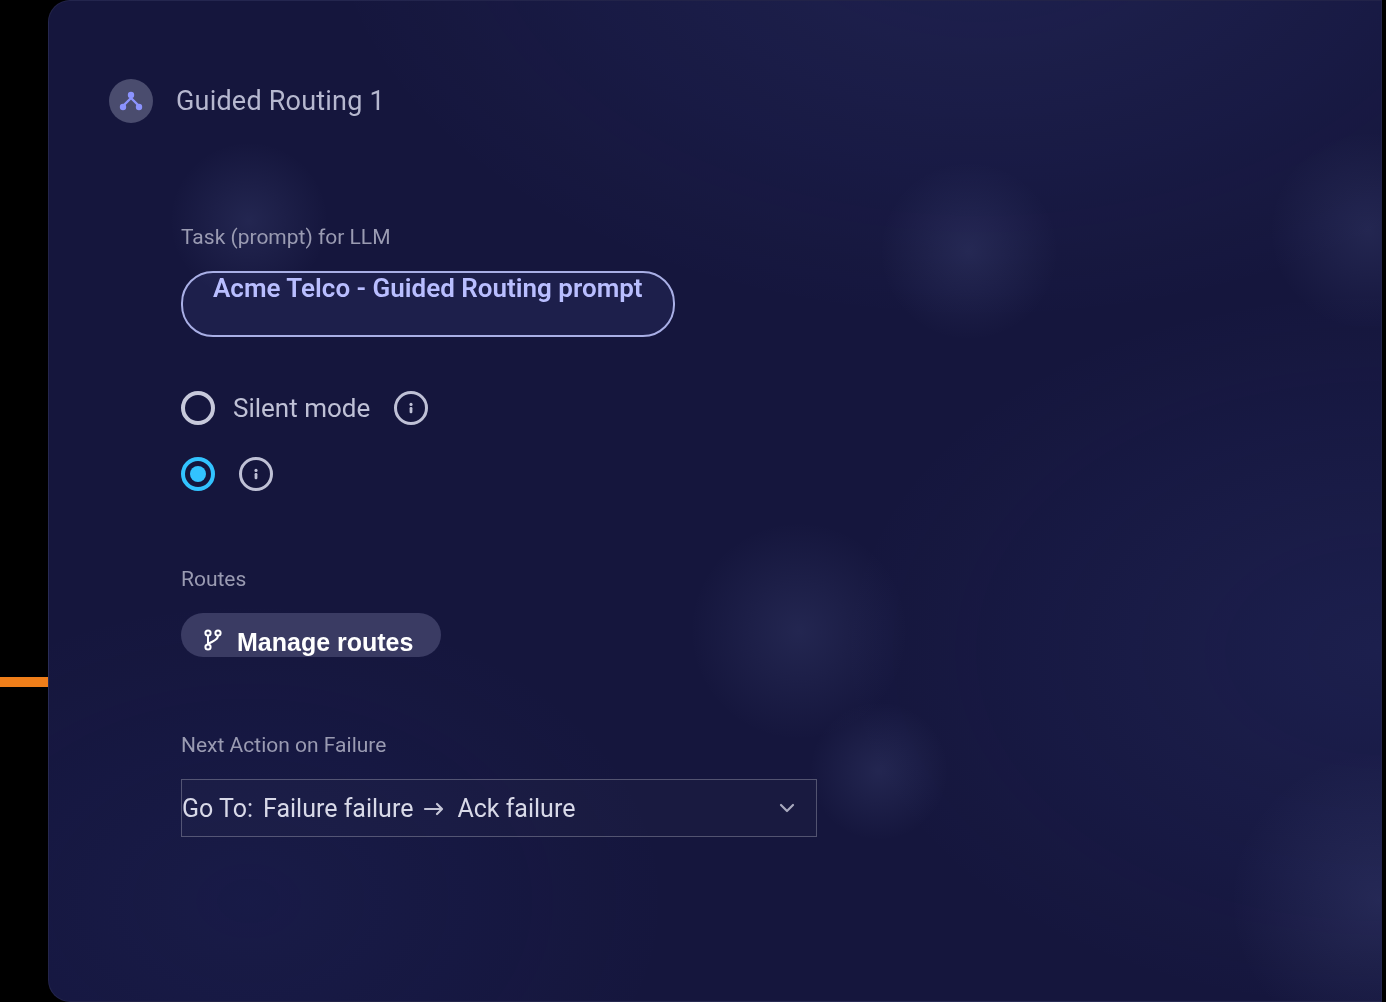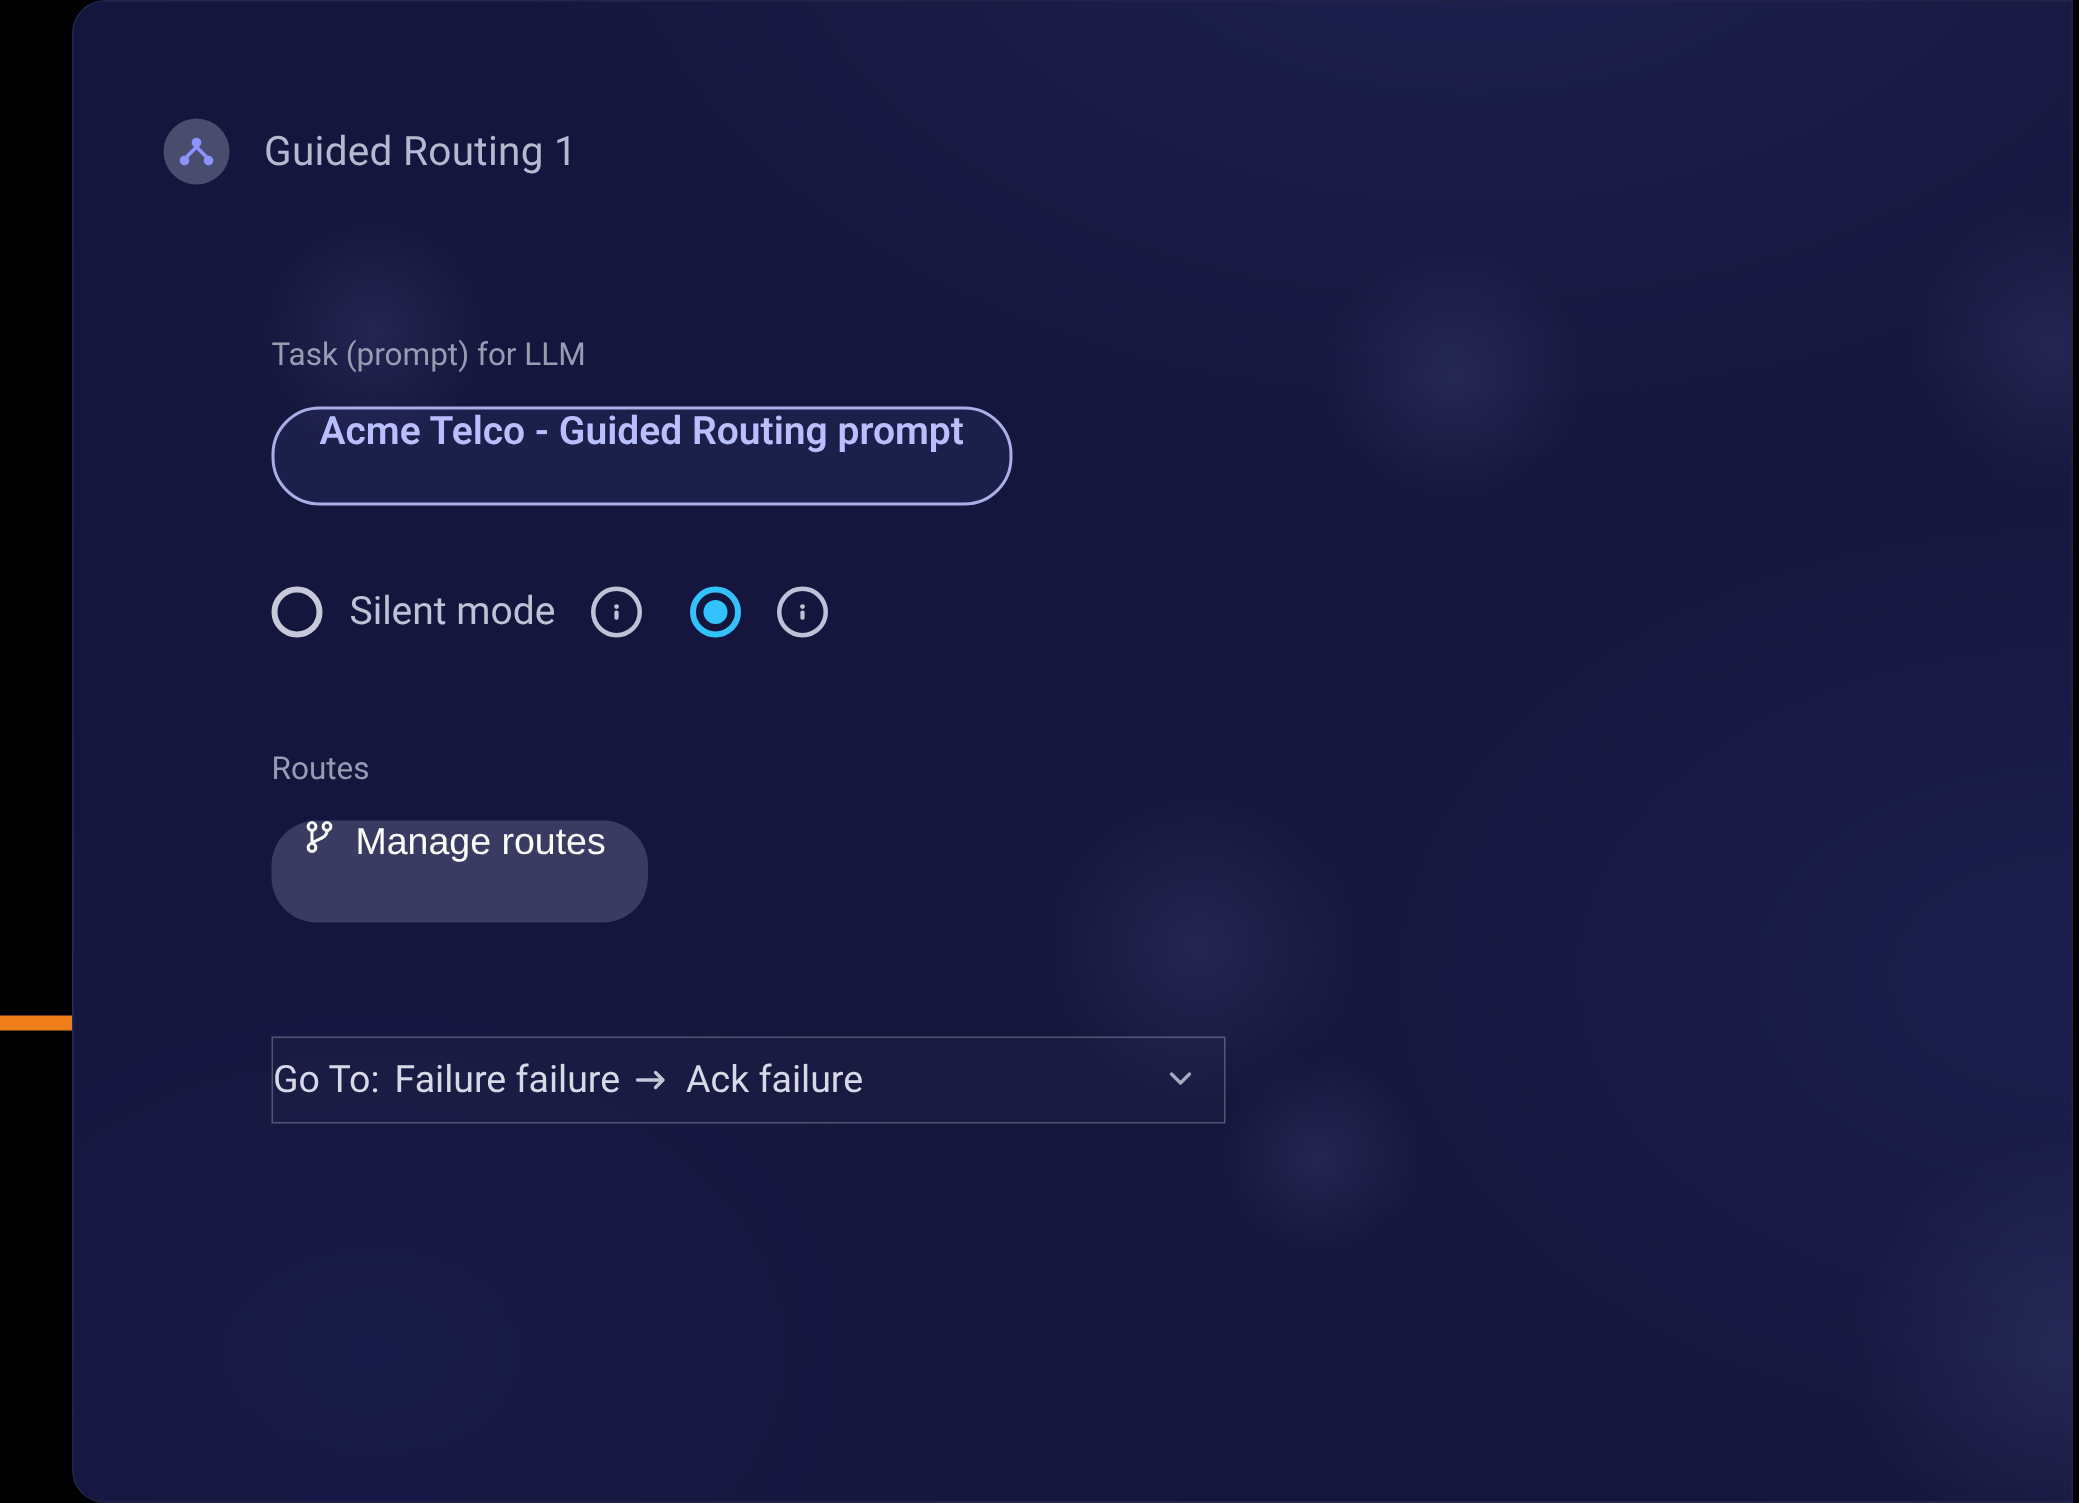--- a/index.html
+++ b/index.html
@@ -110,21 +110,21 @@
     font-size:26px;
     font-weight:600;
     background:rgba(90,95,180,0.12);
     cursor:pointer;
     user-select:none;
   }
 
   .radio-group{
     margin-top:54px;
     display:flex;
-    flex-direction:row;
+    flex-direction:column;
     gap:32px;
   }
   .radio-row{
     display:flex;
     align-items:center;
     gap:18px;
     cursor:pointer;
   }
   .radio{
     width:34px;height:34px;border-radius:50%;
@@ -157,29 +157,29 @@
     margin-left:6px;
   }
   .info-icon svg{display:block;}
 
   .section{
     margin-top:76px;
   }
 
   .btn{
     display:inline-flex;
-    align-items:flex-start;
+    align-items:flex-end;
     gap:14px;
-    height:68px;
+    height:44px;
     padding:0 28px 0 22px;
     border-radius:30px;
     background:var(--btn-bg);
     color:var(--text-strong);
     font-size:25px;
-    font-weight:400;
+    font-weight:700;
     cursor:pointer;
     user-select:none;
     border:none;
   }
 
   .select{
     margin-top:20px;
     width:636px;
     height:58px;
     border:1px solid var(--select-border);
@@ -296,20 +296,21 @@
               <circle cx="15" cy="4" r="2.6" stroke="#ffffff" stroke-width="2"></circle>
               <circle cx="5" cy="18" r="2.6" stroke="#ffffff" stroke-width="2"></circle>
               <path d="M5 6.6 V15.4 M15 6.6 C15 12 9 12 5 15" stroke="#ffffff" stroke-width="2" fill="none"></path>
             </svg>
           </span>
           <span>Manage routes</span>
         </button>
       </div>
 
       <div class="section">
+        <div class="label">Next Action on Failure</div>
         <div class="select">
           <span class="sel-text">
             <span>Go To:</span>
             <span>Failure failure</span>
             <span class="arrow-sep">
               <svg width="24" height="16" viewBox="0 0 24 16" fill="none">
                 <path d="M2 8 H18 M14 3 L19 8 L14 13" stroke="#d8d9e8" stroke-width="2.2" stroke-linecap="round" stroke-linejoin="round"></path>
               </svg>
             </span>
             <span>Ack failure</span>

